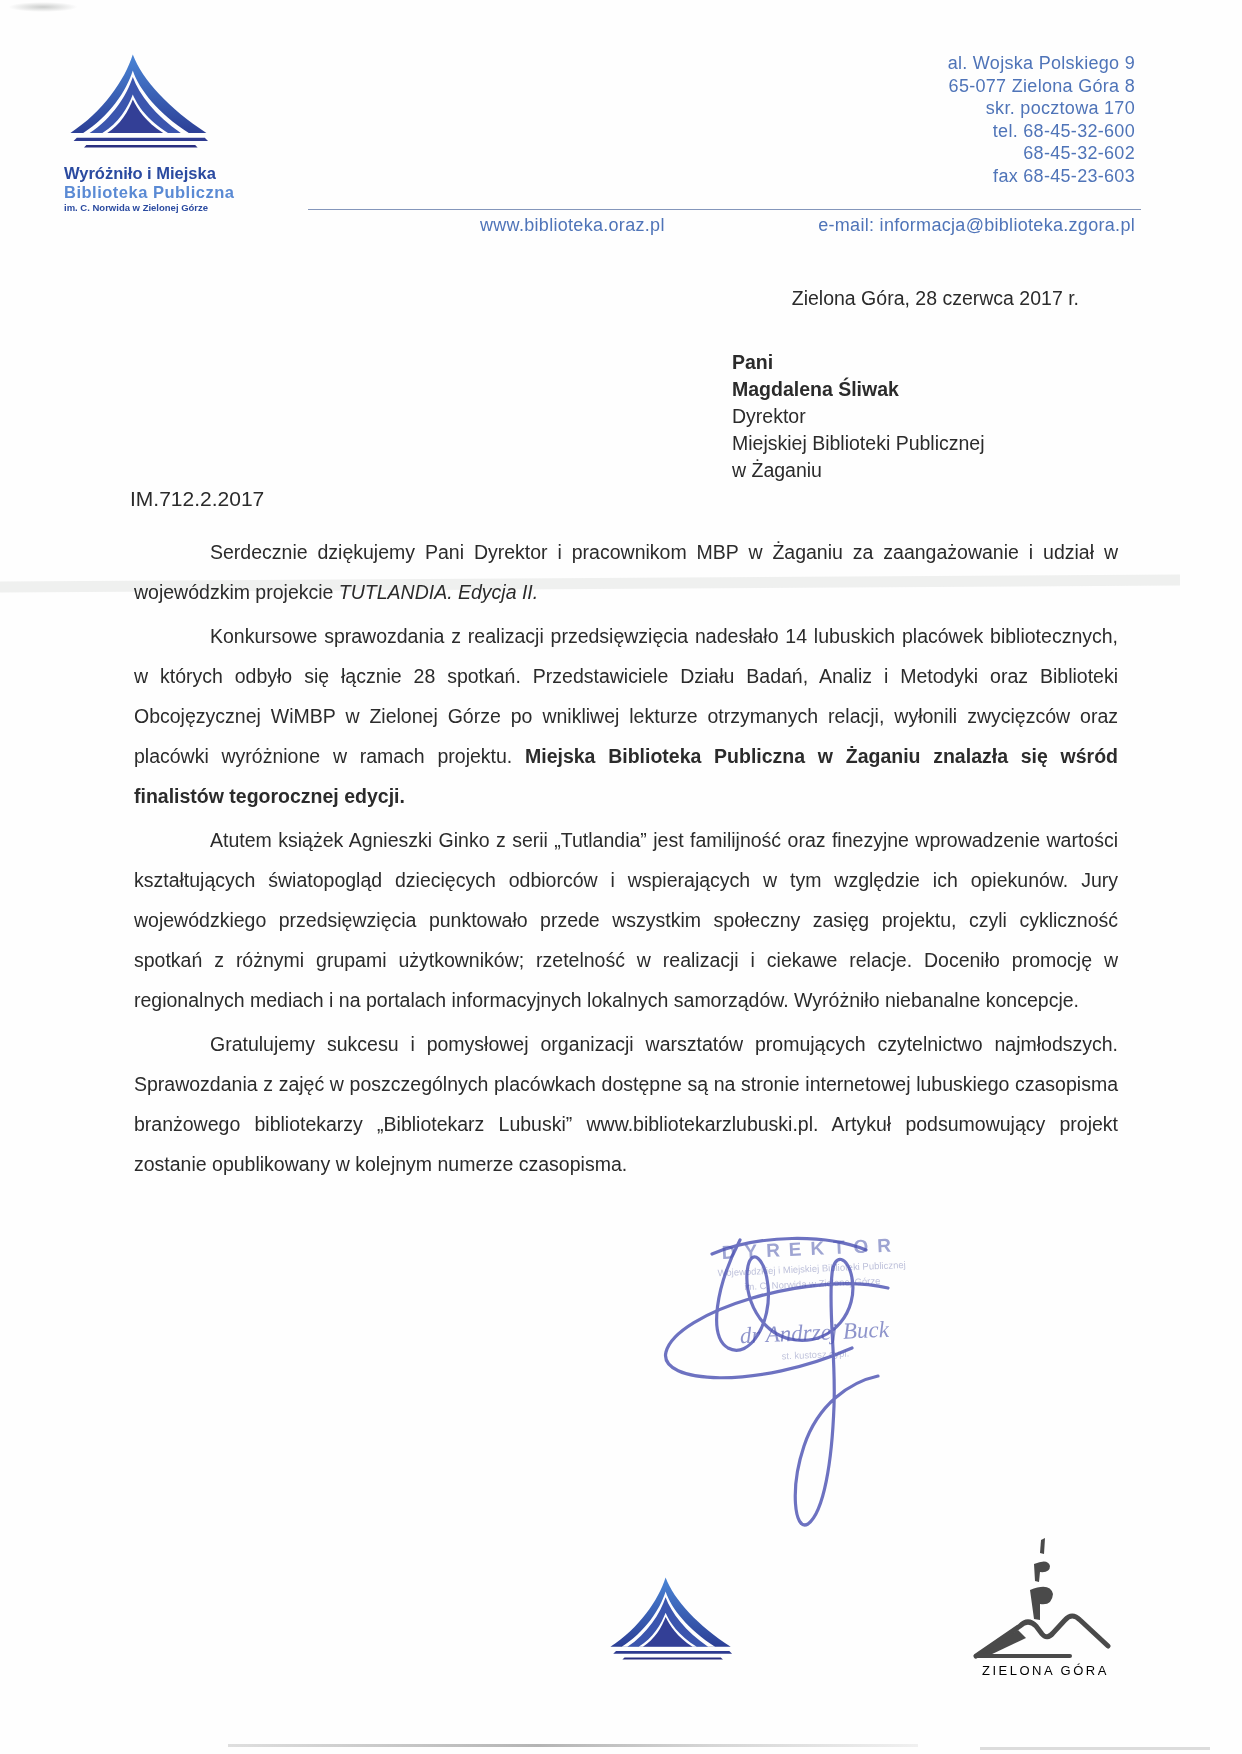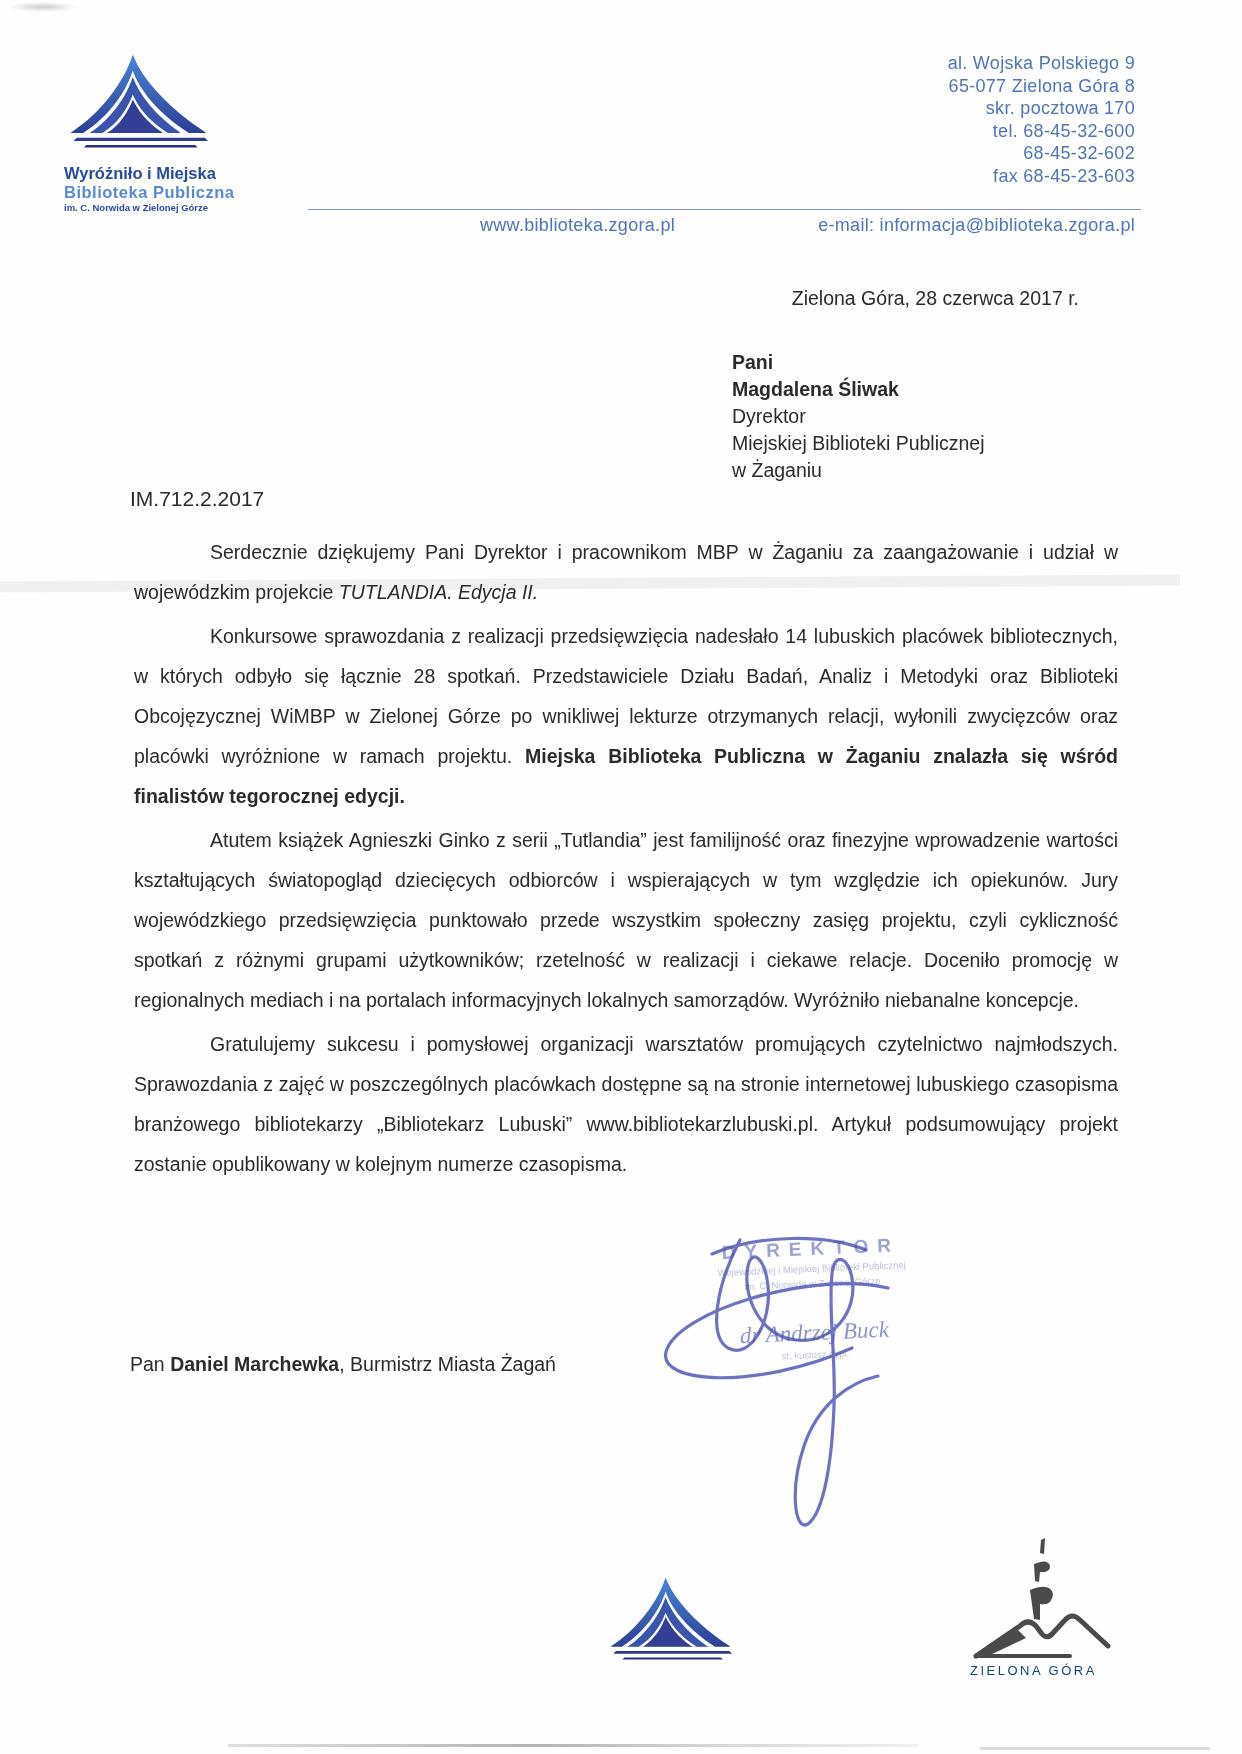--- a/index.html
+++ b/index.html
@@ -53,21 +53,21 @@
   .cc-block{position:absolute;left:130px;top:1348px;font-size:19.5px;line-height:32px;}
   .cc-label{text-decoration:underline;}
   .cc-line b{font-weight:bold;}
   
   .lubuskie{position:absolute;left:108px;top:1578px;width:340px;height:95px;}
   .lubuskie-art{position:absolute;left:0;top:4px;}
   .lubuskie-name{position:absolute;left:180px;top:10px;font-size:34px;font-weight:bold;color:#2456b4;letter-spacing:.5px;}
   .lubuskie-tag{position:absolute;left:182px;top:44px;font-size:19px;color:#2456b4;}
   .footer-peak{position:absolute;left:598px;top:1576px;}
   .zgora{position:absolute;left:968px;top:1538px;width:160px;text-align:left;}
-  .zgora-label{font-size:13px;color:#0c4a6e;letter-spacing:2.5px;margin-top:-4px;margin-left:2px;}
+  .zgora-label{font-size:13px;color:#000000;letter-spacing:2.5px;margin-top:-4px;margin-left:14px;}
   
   .scan-band{position:absolute;left:0;top:578px;width:1180px;height:11px;
     background:rgba(178,184,178,.20);transform:rotate(-.35deg);}
   .scan-smudge{position:absolute;left:8px;top:2px;width:70px;height:10px;
     background:radial-gradient(ellipse at center,rgba(110,115,112,.35),rgba(110,115,112,0) 70%);}
   .scan-bottom{position:absolute;left:228px;top:1744px;width:690px;height:3px;
     background:linear-gradient(90deg,rgba(130,130,130,.25),rgba(90,90,90,.45) 45%,rgba(120,120,120,.30) 70%,rgba(140,140,140,.12));}
   .scan-bottom2{position:absolute;left:980px;top:1747px;width:230px;height:3px;background:rgba(120,120,120,.25);}
 </style>
 </head>
@@ -106,21 +106,21 @@
   <div class="address-block">
     <div>al. Wojska Polskiego 9</div>
     <div>65-077 Zielona Góra 8</div>
     <div>skr. pocztowa 170</div>
     <div>tel. 68-45-32-600</div>
     <div>68-45-32-602</div>
     <div>fax 68-45-23-603</div>
   </div>
 
   <div class="header-rule"></div>
-  <div class="web-line site">www.biblioteka.zgora.pl</div>
+  <div class="web-line site">www.biblioteka.oraz.pl</div>
   <div class="web-line mail">e-mail: informacja@biblioteka.zgora.pl</div>
 
   <div class="dateline">Zielona Góra, 28 czerwca 2017 r.</div>
 
   <div class="recipient">
     <div class="bold">Pani</div>
     <div class="bold">Magdalena Śliwak</div>
     <div>Dyrektor</div>
     <div>Miejskiej Biblioteki Publicznej</div>
     <div>w Żaganiu</div>
@@ -145,21 +145,20 @@
 
   <svg class="signature-svg" width="340" height="320" viewBox="0 0 340 320">
     <g fill="none" stroke="#4a50b2" stroke-width="3.2" stroke-linecap="round" opacity="0.8">
       <path d="M120 14 C96 60 88 110 108 122 C130 134 152 96 148 60 C145 32 132 22 128 40 C122 70 140 110 176 114 C214 118 238 84 232 52 C228 30 214 26 212 48 C208 84 216 130 214 180 C212 235 204 286 188 298 C174 306 170 262 184 220 C198 178 230 156 258 150"></path>
       <path d="M268 62 C190 44 56 86 46 126 C38 158 136 164 232 122"></path>
       <path d="M92 28 C140 8 206 8 246 24"></path>
     </g>
   </svg>
 
   <div class="cc-block">
-    <div class="cc-line"><span>Pan </span><b>Daniel Marchewka</b><span>, Burmistrz Miasta Żagań</span></div>
   </div>
 
 
   <svg class="footer-peak" width="155" height="92" viewBox="0 0 200 130">
     <defs>
       <linearGradient id="pg2" x1="0" y1="0" x2="0" y2="1">
         <stop offset="0" stop-color="#4a85d6"></stop>
           <stop offset="1" stop-color="#2c3f96"></stop>
       </linearGradient>
     </defs>

